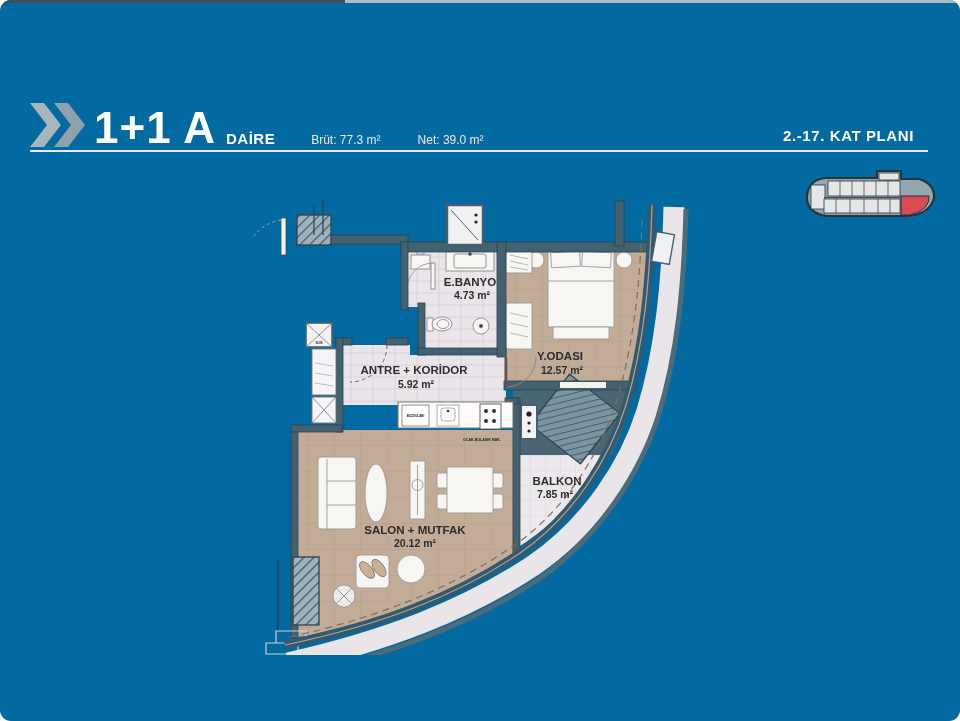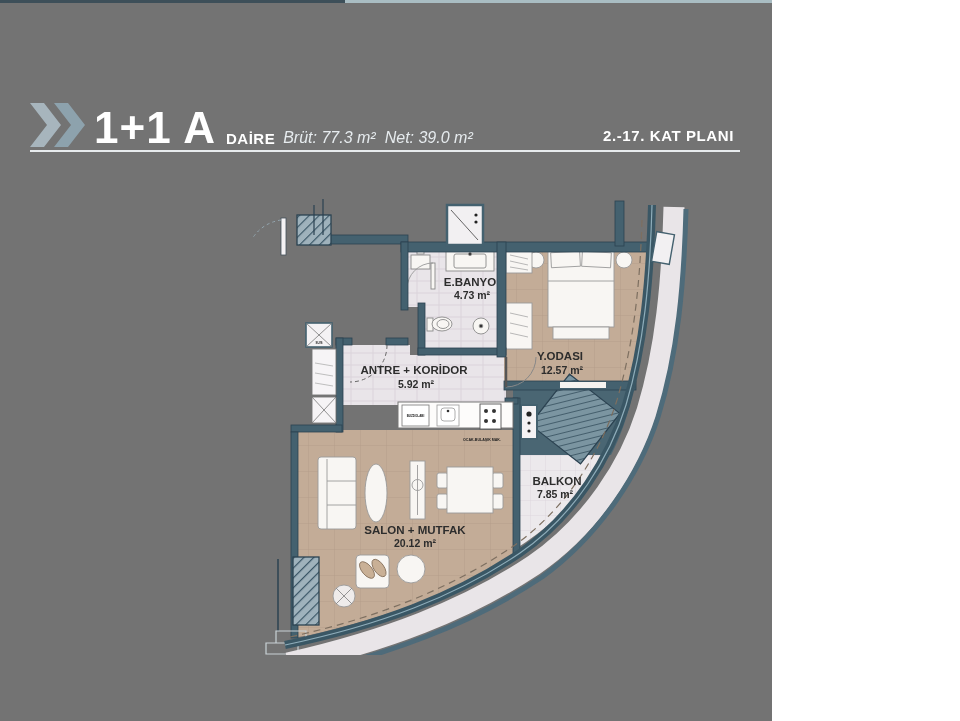--- a/index.html
+++ b/index.html
@@ -1,29 +1,29 @@
 <!DOCTYPE html>
 <html><head>
 <meta charset="utf-8">
 <style>
   html,body{margin:0;padding:0;}
-  .page{position:relative;width:772px;height:721px;background:#737373;overflow:hidden;
-        font-family:"Liberation Sans",sans-serif;}
+  .page{position:relative;width:960px;height:721px;background:#0369a1;overflow:hidden;
+        font-family:"Liberation Sans",sans-serif;border-radius:11px;}
   .top-edge{position:absolute;top:0;left:0;width:960px;height:3px;display:flex;}
   .top-edge .dark{width:345px;height:3px;background:#3d4f59;}
   .top-edge .light{flex:1;height:3px;background:#a9bdc3;}
 
   .header{position:absolute;left:30px;top:98px;right:30px;height:50px;}
   .header-left{position:absolute;left:0;bottom:0;display:flex;align-items:flex-end;}
   .chevrons{margin-right:8px;margin-bottom:1px;}
   .title{color:#fff;font-size:44px;font-weight:bold;line-height:40px;letter-spacing:1px;}
-  .sub{display:flex;align-items:flex-end;margin-left:10px;margin-bottom:1px;}
+  .sub{display:flex;align-items:flex-end;margin-left:10px;margin-bottom:1px;gap:28px;}
   .sub .daire{color:#fff;font-weight:bold;font-size:15px;letter-spacing:.5px;margin-right:8px;}
-  .sub .metric{color:#e6ebee;font-size:16px;margin-right:9px;font-style:italic;}
-  .plan-range{position:absolute;right:8px;bottom:4px;color:#fff;font-weight:bold;
+  .sub .metric{color:#e6ebee;font-size:12px;margin-right:9px;}
+  .plan-range{position:absolute;right:16px;bottom:4px;color:#fff;font-weight:bold;
               font-size:15px;letter-spacing:.6px;}
   .rule{position:absolute;left:30px;right:32px;top:150px;height:2px;background:#e7ebed;}
 
   .keyplan{position:absolute;left:798px;top:166px;width:152px;height:58px;}
   .floorplan{position:absolute;left:230px;top:185px;width:490px;height:470px;}
 
   .room-name{font-weight:bold;font-size:11.5px;fill:#2d2d2d;}
   .room-area{font-weight:bold;font-size:10.5px;fill:#2d2d2d;}
   .tiny-label{font-size:3px;fill:#222;font-weight:bold;}
 </style>

